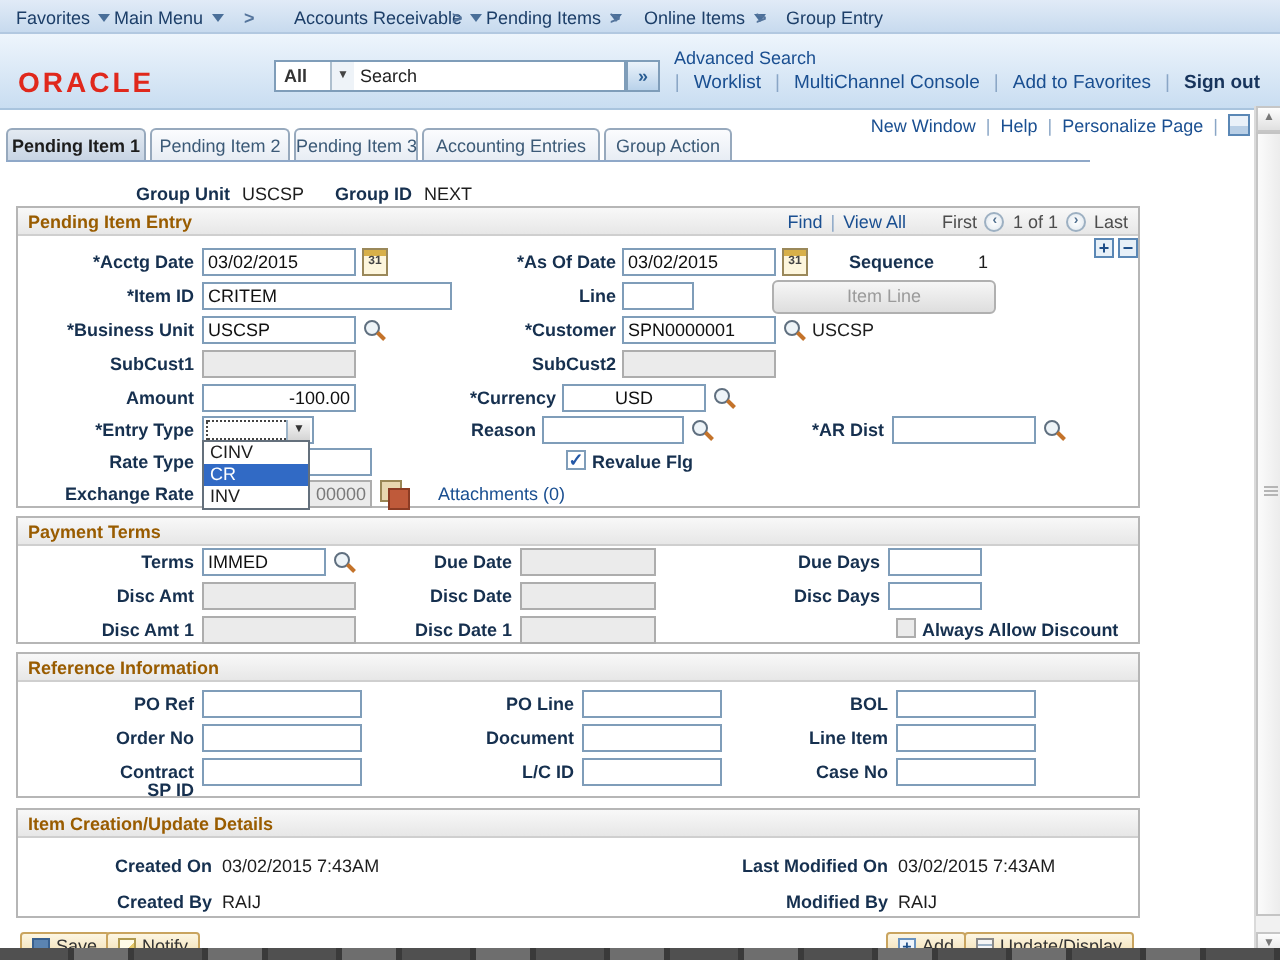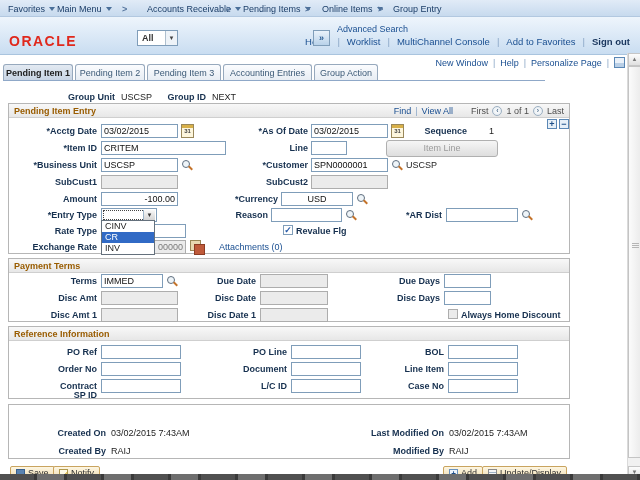--- a/index.html
+++ b/index.html
@@ -164,37 +164,38 @@
       <span class="link">Add to Favorites</span>
       <span class="pipe">|</span>
       <span class="signout">Sign out</span>
     </div>
   </div>
   <div class="logo">ORACLE</div>
   <div class="scope">
     <span class="stxt">All</span>
     <span class="sarr">▼</span>
   </div>
+  <input class="srch" value="Search" style="">
   <div class="gobtn">»</div>
   <span class="txt link advs">Advanced Search</span>
 
   <div class="pagebar">
     <span class="link">New Window</span>
     <span class="pipe">|</span>
     <span class="link">Help</span>
     <span class="pipe">|</span>
     <span class="link">Personalize Page</span>
     <span class="pipe">|</span>
     <span class="persico"></span>
   </div>
 
   <div class="tabs">
     <div class="tab active" style="width:70px">Pending Item 1</div>
     <div class="tab" style="width:70px">Pending Item 2</div>
-    <div class="tab" style="width:74px">Pending Item 3</div>
+    <div class="tab" style="width:62px">Pending Item 3</div>
     <div class="tab" style="width:89px">Accounting Entries</div>
     <div class="tab" style="width:64px">Group Action</div>
   </div>
   <div class="tabline"></div>
 
   <span class="lbl" style="left:55px;top:92px;width:60px">Group Unit</span>
   <span class="txt" style="left:121px;top:92px">USCSP</span>
   <span class="lbl" style="left:160px;top:92px;width:46px">Group ID</span>
   <span class="txt" style="left:212px;top:92px">NEXT</span>
 
@@ -296,21 +297,21 @@
     <span class="lbl" style="left:180px;top:34px;width:67px">Disc Date</span>
     <input class="inp dis" style="left: 251px; top: 32px; width: 68px;" value="">
     <span class="lbl" style="left:370px;top:34px;width:61px">Disc Days</span>
     <input class="inp" style="left: 435px; top: 32px; width: 47px;" value="">
 
     <span class="lbl" style="left:6px;top:51px;width:82px">Disc Amt 1</span>
     <input class="inp dis" style="left: 92px; top: 49px; width: 77px;" value="">
     <span class="lbl" style="left:180px;top:51px;width:67px">Disc Date 1</span>
     <input class="inp dis" style="left: 251px; top: 49px; width: 68px;" value="">
     <span class="cb dis" style="left:439px;top:50px"></span>
-    <span class="lbl" style="left:452px;top:51px;width:100px;text-align:left">Always Home Discount</span>
+    <span class="lbl" style="left:452px;top:51px;width:100px;text-align:left">Always Allow Discount</span>
   </div>
 
   <div class="gbox" style="top:326px;height:73px">
     <div class="gboxhdr">
       <span>Reference Information</span>
     </div>
     <span class="lbl" style="left:6px;top:20px;width:82px">PO Ref</span>
     <input class="inp" style="left: 92px; top: 18px; width: 80px;" value="">
     <span class="lbl" style="left:210px;top:20px;width:68px">PO Line</span>
     <input class="inp" style="left: 282px; top: 18px; width: 70px;" value="">
@@ -328,20 +329,23 @@
     <input class="inp" style="left: 92px; top: 52px; width: 80px;" value="">
     <span class="lbl" style="left:210px;top:54px;width:68px">L/C ID</span>
     <input class="inp" style="left: 282px; top: 52px; width: 70px;" value="">
     <span class="lbl" style="left:375px;top:54px;width:60px">Case No</span>
     <input class="inp" style="left: 439px; top: 52px; width: 70px;" value="">
 
     <span class="lbl" style="left:6px;top:62px;width:82px;top:63px">SP ID</span>
   </div>
 
   <div class="gbox" style="top:404px;height:55px">
+    <div class="gboxhdr">
+      <span>Item Creation/Update Details</span>
+    </div>
     <span class="lbl" style="left:6px;top:23px;width:91px">Created On</span>
     <span class="txt" style="left:102px;top:23px">03/02/2015  7:43AM</span>
     <span class="lbl" style="left:345px;top:23px;width:90px">Last Modified On</span>
     <span class="txt" style="left:440px;top:23px">03/02/2015  7:43AM</span>
     <span class="lbl" style="left:6px;top:41px;width:91px">Created By</span>
     <span class="txt" style="left:102px;top:41px">RAIJ</span>
     <span class="lbl" style="left:345px;top:41px;width:90px">Modified By</span>
     <span class="txt" style="left:440px;top:41px">RAIJ</span>
   </div>
 

